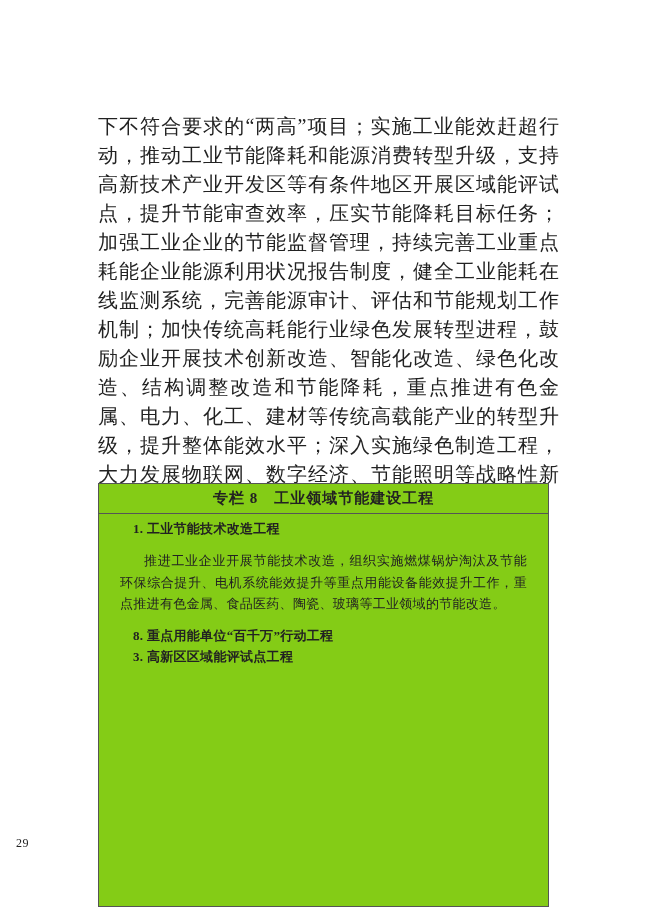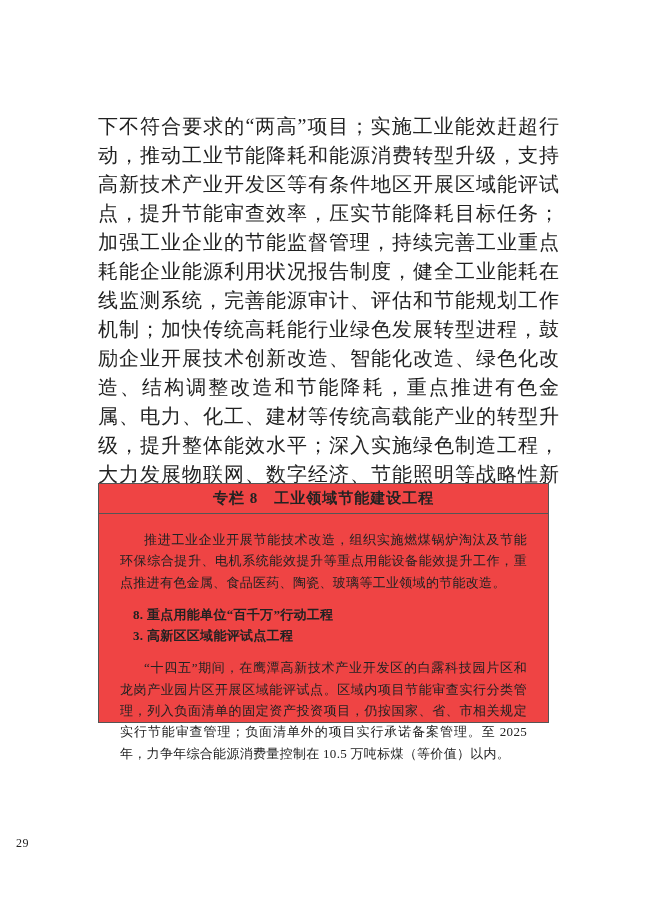--- a/index.html
+++ b/index.html
@@ -26,24 +26,24 @@
     line-height: 29px;
     letter-spacing: 0.9px;
     text-align: justify;
     text-justify: inter-ideograph;
   }
   .column-box {
     position: absolute;
     left: 98px;
     top: 483px;
     width: 451px;
-    height: 240px;
+    height: 424px;
     box-sizing: border-box;
     border: 1px solid #555555;
-    background: #ef4444;
+    background: #84cc16;
   }
   .box-title {
     height: 29px;
     line-height: 29px;
     border-bottom: 1px solid #555555;
     text-align: center;
     font-weight: bold;
     font-size: 15px;
     letter-spacing: 1px;
     white-space: nowrap;
@@ -80,25 +80,25 @@
 <body>
 
 <div class="page">
 
   <div class="body-text">下不符合要求的“两高”项目；实施工业能效赶超行动，推动工业节能降耗和能源消费转型升级，支持高新技术产业开发区等有条件地区开展区域能评试点，提升节能审查效率，压实节能降耗目标任务；加强工业企业的节能监督管理，持续完善工业重点耗能企业能源利用状况报告制度，健全工业能耗在线监测系统，完善能源审计、评估和节能规划工作机制；加快传统高耗能行业绿色发展转型进程，鼓励企业开展技术创新改造、智能化改造、绿色化改造、结构调整改造和节能降耗，重点推进有色金属、电力、化工、建材等传统高载能产业的转型升级，提升整体能效水平；深入实施绿色制造工程，大力发展物联网、数字经济、节能照明等战略性新兴产业，加快构建绿色工业体系。</div>
 
   <div class="column-box">
     <div class="box-title">专栏 8　工业领域节能建设工程</div>
     <div class="box-body">
 
+      <p class="box-section-heading">1. 工业节能技术改造工程</p>
       <p class="box-section-text">推进工业企业开展节能技术改造，组织实施燃煤锅炉淘汰及节能环保综合提升、电机系统能效提升等重点用能设备能效提升工作，重点推进有色金属、食品医药、陶瓷、玻璃等工业领域的节能改造。</p>
 
       <p class="box-section-heading">8. 重点用能单位“百千万”行动工程</p>
 
       <p class="box-section-heading">3. 高新区区域能评试点工程</p>
-      <p class="box-section-text">“十四五”期间，在鹰潭高新技术产业开发区的白露科技园片区和龙岗产业园片区开展区域能评试点。区域内项目节能审查实行分类管理，列入负面清单的固定资产投资项目，仍按国家、省、市相关规定实行节能审查管理；负面清单外的项目实行承诺备案管理。至 2025 年，力争年综合能源消费量控制在 10.5 万吨标煤（等价值）以内。</p>
 
     </div>
   </div>
 
   <div class="page-number">29</div>
 
 </div>
 
 </body></html>

